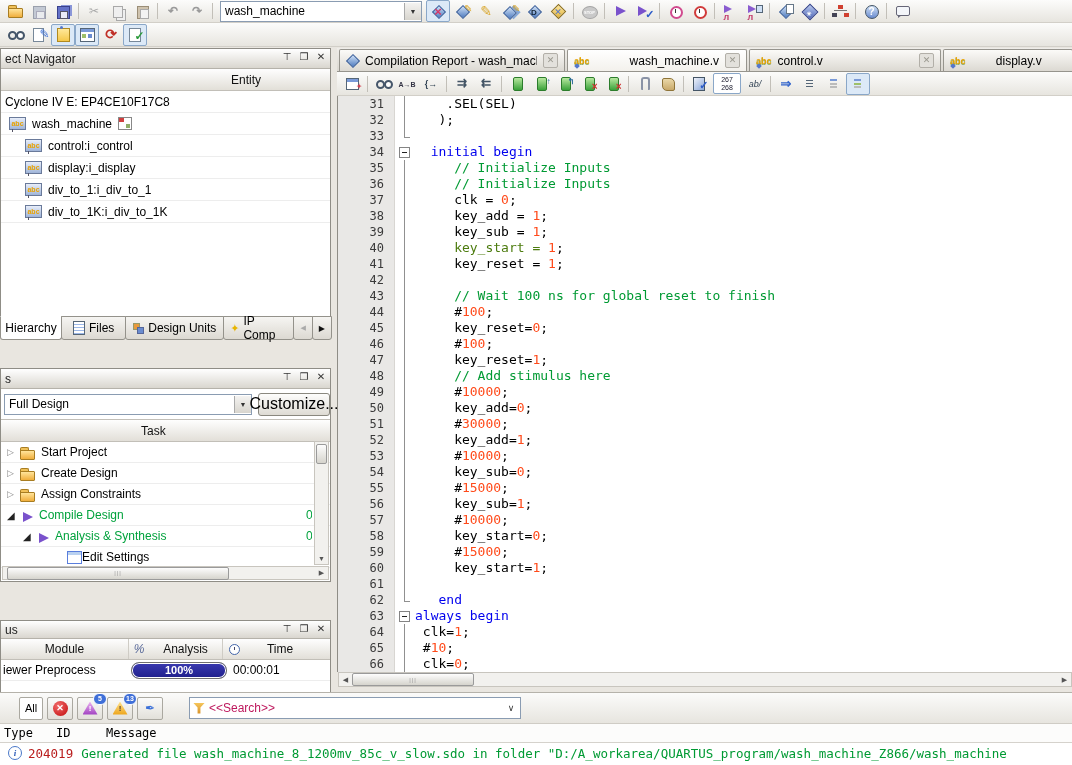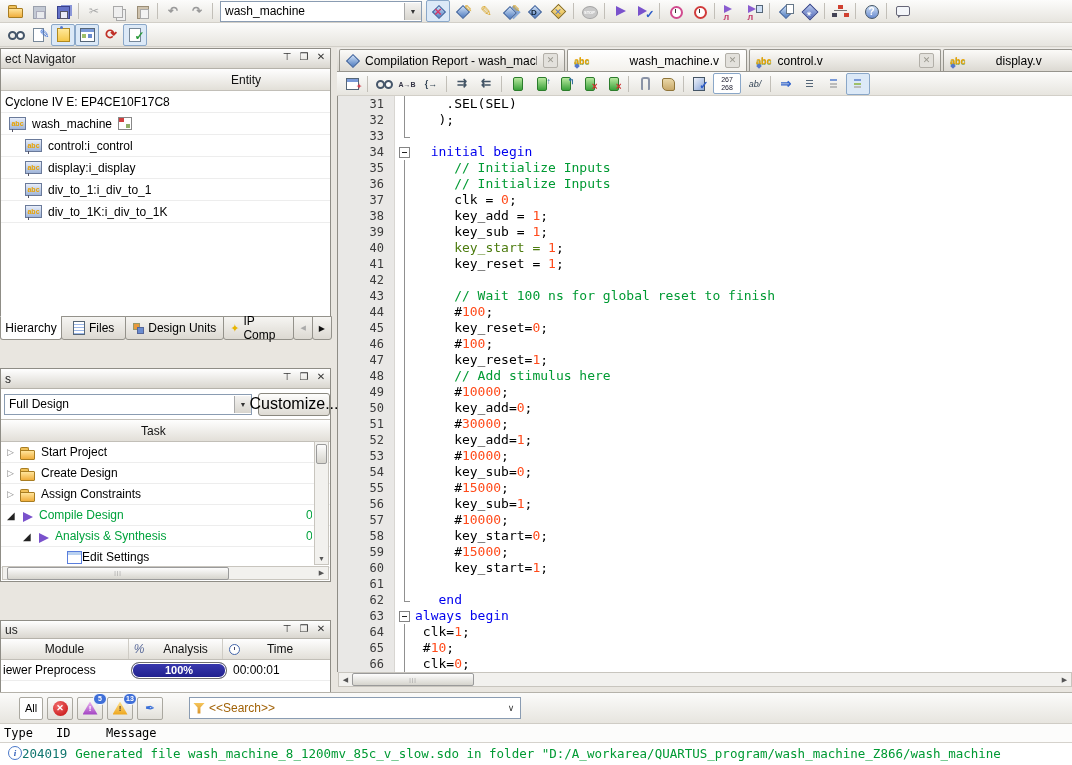--- a/index.html
+++ b/index.html
@@ -615,29 +615,29 @@
     <span class="mbtn">
       <span class="tri" style="background:linear-gradient(#ffe08a,#eda419);color:#543">!</span>
       <span class="badge">13</span>
     </span>
     <span class="mbtn">
         <span style="color:#3a6fd8;font-size:12px">✒</span>
       </span>
     <span style="width:18px"></span>
     <span class="combo" style="width:330px;height:20px">
       <span class="g-funnel" style="margin-left:3px"></span>
-      <span class="combo-text" style="color:#a16207">&lt;&lt;Search&gt;&gt;</span>
+      <span class="combo-text" style="color:#be185d">&lt;&lt;Search&gt;&gt;</span>
       <span style="width:18px;color:#333;font-size:9px;text-align:center">∨</span>
     </span>
   </div>
   <div class="mono" style="height:18px;background:#fcfcfb;border-bottom:1px solid #d5d2cc;display:flex;align-items:center;font-size:12px">
     <span style="width:52px;padding-left:4px">Type</span>
     <span style="width:50px">ID</span>
     <span>Message</span>
   </div>
   <div id="msgrows">
       <div class="mono" style="display: flex; align-items: center; height: 20px; font-size: 12.5px; white-space: nowrap; overflow: hidden;">
         <span class="info-ic" style="margin-left: 8px;">i</span>
-        <span style="color: #0f766e;">204019</span>
+        <span style="margin-left: 6px; color: #b91c1c;">204019</span>
         <span style="margin-left: 8px; color: rgb(0, 154, 51);">Generated file wash_machine_8_1200mv_85c_v_slow.sdo in folder "D:/A_workarea/QUARTUS_program/wash_machine_Z866/wash_machine</span>
       </div>
     </div>
 </div>
 
 </body></html>

